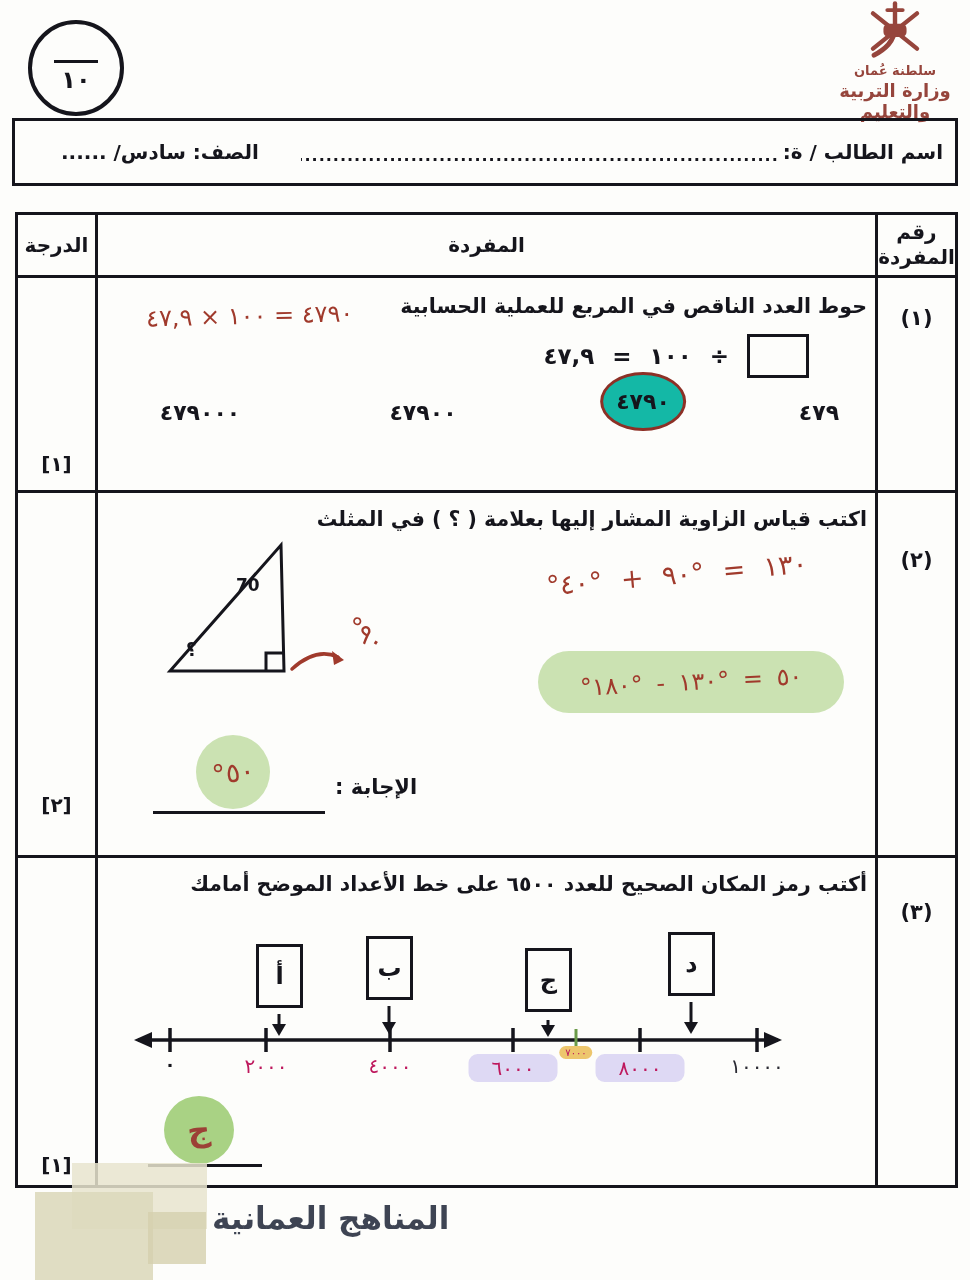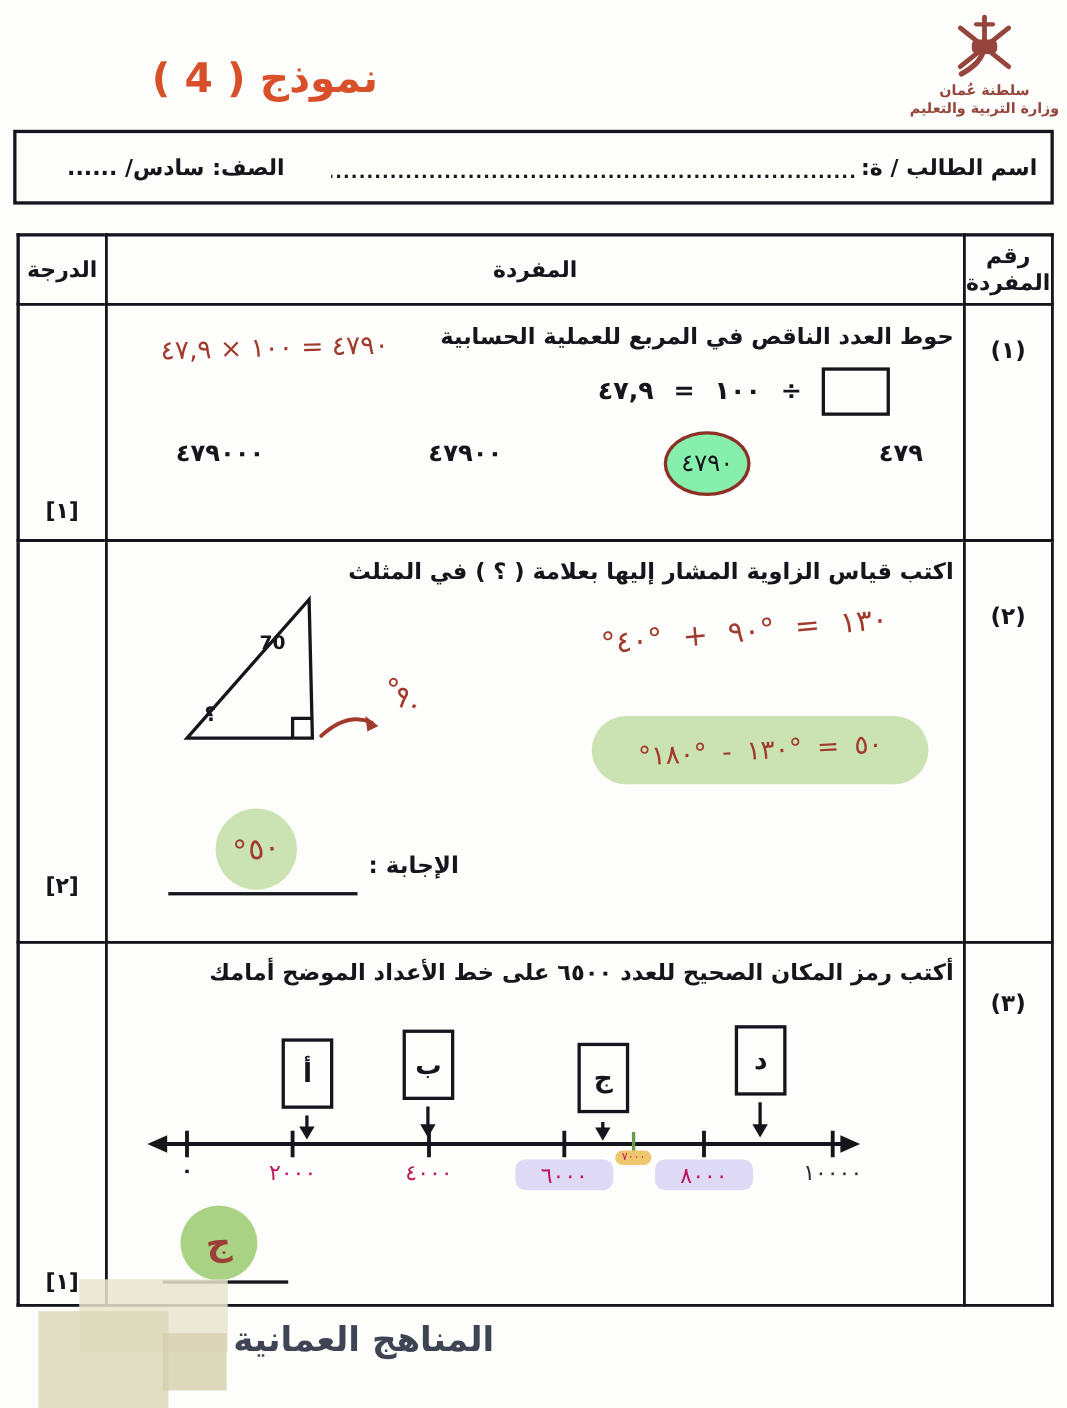--- a/index.html
+++ b/index.html
@@ -6,24 +6,24 @@
   .page{position:relative;width:970px;height:1280px;background:#fdfdfb;overflow:hidden;
         font-family:"DejaVu Sans","Liberation Sans",sans-serif;color:#15151c;}
   
   .score-circle{position:absolute;left:28px;top:20px;width:88px;height:88px;border:4px solid #15151c;border-radius:50%;}
   .score-line{position:absolute;left:22px;top:36px;width:44px;border-top:3px solid #15151c;}
   .score-total{position:absolute;left:0;top:42px;width:88px;text-align:center;font-size:24px;font-weight:bold;}
   .model-label{position:absolute;left:138px;top:50px;font-size:37px;font-weight:bold;color:#d8502a;direction:rtl;}
   .title-block{position:absolute;left:240px;top:12px;width:500px;text-align:center;direction:rtl;}
   .title-line{display:inline-block;font-size:21px;font-weight:bold;border-bottom:2.5px solid #15151c;padding-bottom:5px;}
   .title-line2{margin-top:18px;}
-  .logo-block{position:absolute;left:825px;top:12px;width:140px;text-align:center;color:#96453c;}
+  .logo-block{position:absolute;left:825px;top:0;width:140px;text-align:center;color:#96453c;}
   .logo-emblem{display:block;margin:0 auto;}
   .logo-country{font-size:13px;font-weight:bold;margin-top:1px;}
-  .logo-ministry{font-size:13px;font-weight:bold;margin-top:2px;}
+  .logo-ministry{font-size:18px;font-weight:bold;margin-top:2px;}
   
   .student-row{position:absolute;left:12px;top:118px;width:946px;height:68px;border:3.5px solid #15151c;
                display:flex;direction:rtl;align-items:center;font-size:20px;font-weight:bold;box-sizing:border-box;
                padding:0 12px;}
   .student-dots{width:478px;overflow:hidden;white-space:nowrap;font-size:16px;letter-spacing:1px;margin:6px 4px 0 0;}
   .class-label{margin-right:42px;white-space:nowrap;}
   
   .main-table{position:absolute;left:15px;top:212px;border-collapse:collapse;table-layout:fixed;direction:rtl;}
   .main-table td{border:3px solid #15151c;padding:0;position:relative;vertical-align:top;background:#fdfdfb;box-sizing:border-box;}
   .col-num{width:80px;} .col-item{width:780px;} .col-score{width:80px;}
@@ -33,22 +33,22 @@
   .q-score{position:absolute;left:0;width:100%;text-align:center;font-size:20px;font-weight:bold;direction:ltr;}
   .prompt{position:absolute;right:8px;font-size:20.5px;font-weight:bold;direction:rtl;white-space:nowrap;}
   .hw{color:#a03a2c;}
   
   .q1-handwork{position:absolute;left:48px;top:24px;font-size:24px;direction:ltr;transform:rotate(-1.5deg);letter-spacing:1px;}
   .q1-equation{position:absolute;right:66px;top:56px;display:flex;direction:ltr;align-items:center;gap:18px;
                font-size:23px;font-weight:bold;}
   .eq-box{width:56px;height:38px;border:3px solid #15151c;background:#fdfdfb;}
   .q1-options{position:absolute;left:0;top:0;width:100%;height:100%;}
   .opt{position:absolute;top:122px;transform:translateX(-50%);font-size:22px;font-weight:bold;}
-  .opt-circled{position:absolute;top:114px;transform:translateX(-50%);background:#86efac;border:3.5px solid #8d3026;
-               border-radius:50%;padding:14px 13px;font-size:22px;font-weight:normal;}
+  .opt-circled{position:absolute;top:94px;transform:translateX(-50%);background:#14b8a6;border:3.5px solid #8d3026;
+               border-radius:50%;padding:14px 13px;font-size:22px;font-weight:bold;}
   
   .tri-fig{position:absolute;left:62px;top:44px;}
   .tri-angle-top{position:absolute;left:138px;top:82px;font-size:17px;font-weight:bold;}
   .tri-angle-q{position:absolute;left:88px;top:146px;font-size:18px;font-weight:bold;}
   .q2-arrow{position:absolute;left:190px;top:142px;}
   .q2-ninety{position:absolute;left:247px;top:126px;font-size:26px;transform:rotate(33deg);direction:ltr;}
   .q2-eq1{position:absolute;left:448px;top:66px;font-size:27px;direction:ltr;transform:rotate(-5deg);
           letter-spacing:2px;word-spacing:10px;white-space:nowrap;}
   .q2-eq2-blob{position:absolute;left:440px;top:158px;width:306px;height:62px;background:#cbe2b2;border-radius:32px;
                display:flex;align-items:center;justify-content:center;}
@@ -77,22 +77,25 @@
   .wm-sq2{position:absolute;left:35px;top:1192px;width:118px;height:88px;background:#ddd9bd;opacity:.9;}
   .wm-sq3{position:absolute;left:148px;top:1212px;width:58px;height:52px;background:#d5d0ae;opacity:.8;}
   .wm-url{position:absolute;left:75px;top:1170px;font-size:27px;color:rgba(185,202,196,.6);letter-spacing:1px;}
   .wm-brand{position:absolute;left:212px;top:1200px;font-size:31px;font-weight:bold;color:#0f172a;opacity:.8;direction:rtl;}
 </style>
 </head>
 <body>
 
 <div class="page">
 
-
-  <div class="model-label">نموذج ( 4 )</div>
+  <div class="score-circle">
+    <div class="score-line"></div>
+    <div class="score-total">١٠</div>
+  </div>
+
 
 
   <div class="logo-block">
     <svg class="logo-emblem" width="66" height="62" viewBox="0 0 60 56">
       <g stroke="#96453c" fill="none" stroke-linecap="round">
         <line x1="10" y1="12" x2="50" y2="44" stroke-width="4"></line>
         <line x1="50" y1="12" x2="10" y2="44" stroke-width="4"></line>
         <line x1="30" y1="3" x2="30" y2="24" stroke-width="4"></line>
         <line x1="23" y1="9" x2="37" y2="9" stroke-width="3.5"></line>
         <path d="M30,24 C30,38 20,45 11,50" stroke-width="4.5"></path>

